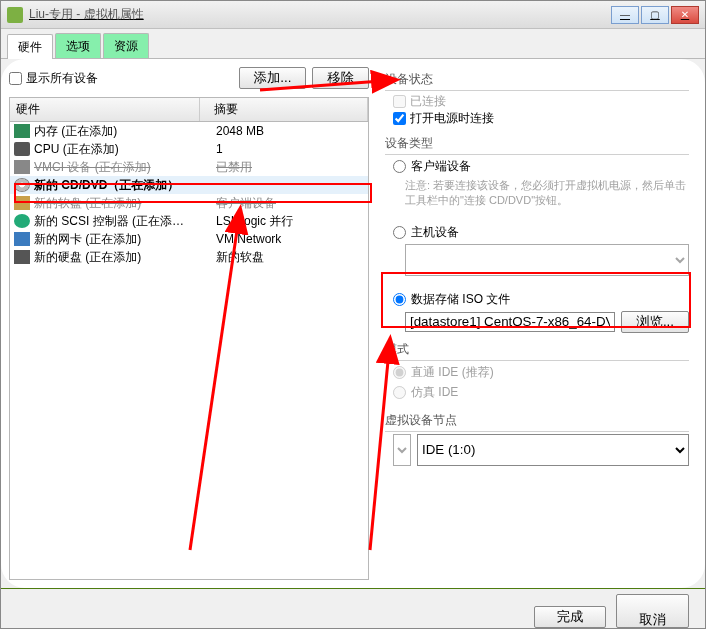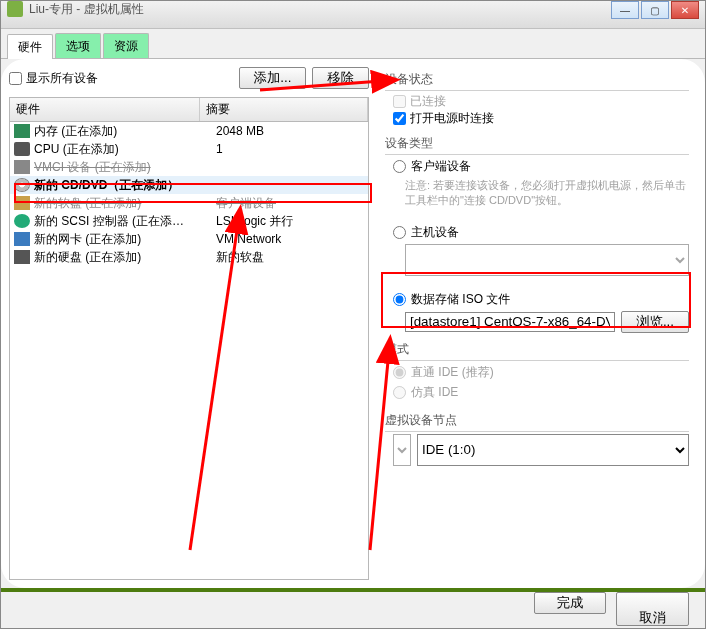--- a/index.html
+++ b/index.html
@@ -1,54 +1,54 @@
 <!DOCTYPE html>
 <html><head>
 <meta charset="utf-8">
 <style>
 * { box-sizing: border-box; margin: 0; padding: 0; }
 body { font-family: "Microsoft YaHei", Tahoma, sans-serif; font-size: 12px; background: #fff; width: 706px; height: 629px; position: relative; overflow: hidden; }
 .window { border: 1px solid #888; width: 706px; height: 629px; background: #f0f0f0; display: flex; flex-direction: column; }
-.titlebar { height: 28px; background: linear-gradient(#f2f2f2,#dcdcdc); display: flex; padding: 0 6px; border-bottom: 1px solid #c0c0c0; }
+.titlebar { height: 28px; background: linear-gradient(#f2f2f2,#dcdcdc); display: flex; align-items: center; padding: 0 6px; border-bottom: 1px solid #c0c0c0; text-decoration: underline; }
 .titlebar .icon-sq { width: 16px; height: 16px; background: #7db043; border-radius: 2px; margin-right: 6px; }
 .titlebar .title { flex: 1; color: #555; }
 .win-btns { display: flex; gap: 2px; }
 .win-btn { width: 28px; height: 18px; border: 1px solid #7a9ecf; background: linear-gradient(#eaf3fc,#cfe3f7); display: flex; align-items: center; justify-content: center; font-size: 10px; color: #333; cursor: pointer; }
 .win-btn.close { background: linear-gradient(#f08b84,#d94b3f); color: #fff; border-color: #b03a30; }
 .tabs { display: flex; border-bottom: 1px solid #b8b8b8; padding: 4px 6px 0; gap: 2px; }
 .tab { padding: 4px 10px 3px; border: 1px solid #b8b8b8; border-bottom: none; background: #86efac; cursor: pointer; border-radius: 2px 2px 0 0; }
 .tab.active { background: #fff; position: relative; top: 1px; }
 .content { flex: 1; display: flex; background: #fff; padding: 8px; gap: 8px; border-radius: 24px; }
 .left { width: 360px; display: flex; flex-direction: column; }
 .toprow { display: flex; align-items: center; margin-bottom: 8px; gap: 6px; }
 .chk { display: flex; align-items: center; gap: 4px; }
 .chk input { width: 13px; height: 13px; }
 .spacer { flex: 1; }
 .btn { height: 22px; border: 1px solid #888; background: linear-gradient(#fdfdfd,#e4e4e4); padding: 0 14px; cursor: pointer; border-radius: 2px; }
 .grid { border: 1px solid #b8b8b8; flex: 1; background: #fff; overflow: hidden; }
 .ghead { display: flex; background: linear-gradient(#f8f8f8,#e6e6e6); border-bottom: 1px solid #b8b8b8; }
 .gcol { padding: 3px 6px; border-right: 1px solid #ccc; }
 .gcol.c1 { width: 190px; }
-.gcol.c2 { flex: 1; }
+.gcol.c2 { flex: 1; margin-left: 8px; }
 .grow { display: flex; align-items: center; height: 18px; padding-left: 4px; }
 .grow .ico { width: 16px; height: 14px; margin-right: 4px; }
 .grow .c1 { width: 182px; white-space: nowrap; overflow: hidden; text-overflow: ellipsis; }
 .grow .c2 { flex: 1; white-space: nowrap; overflow: hidden; text-overflow: ellipsis; }
 .grow.sel { background: #e5f1fb; }
 .strike { text-decoration: line-through; color: #888; }
 .right { flex: 1; padding: 4px 8px; display: flex; flex-direction: column; gap: 8px; }
 .group { }
 .gtitle { color: #555; margin-bottom: 2px; border-bottom: 1px solid #d0d0d0; padding-bottom: 2px; }
 .disabled { color: #a0a0a0; }
 .radio { display: flex; align-items: center; gap: 5px; margin: 3px 0 3px 8px; }
 .note { color: #a0a0a0; margin-left: 20px; font-size: 11px; line-height: 1.4; }
 .field { display: flex; align-items: center; gap: 6px; margin-left: 20px; }
 .field input[type=text] { flex: 1; height: 20px; border: 1px solid #888; padding: 0 4px; }
 select { height: 32px; border: 1px solid #888; background: #fff; }
-.footer { height: 40px; border-top: 4px solid #4d7c0f; display: flex; align-items: flex-start; justify-content: flex-end; gap: 10px; padding-right: 16px; background: #f0f0f0; }
+.footer { height: 40px; border-top: 1px solid #4d7c0f; display: flex; align-items: flex-end; justify-content: flex-end; gap: 10px; padding-right: 16px; background: #f0f0f0; }
 .ico-mem { background: #2e8b57; }
 .ico-cpu { background: #555; border-radius: 2px; }
 .ico-gpu { background: #3b7bbf; }
 .ico-vmci { background: #888; }
 .ico-cd { background: radial-gradient(#fff 25%, #bbb 26% 60%, #888 61% 100%); border-radius: 50%; }
 .ico-floppy { background: #c9a04a; }
 .ico-scsi { background: #2a7; border-radius: 50%; }
 .ico-nic { background: #3b7bbf; }
 .ico-hdd { background: #555; }
 .hl-red { position: absolute; border: 2px solid #f00; pointer-events: none; }
@@ -96,20 +96,21 @@
             <div class="c2">2048 MB</div>
           </div>
         <div class="grow">
             <div class="ico ico-cpu"></div>
             <div class="c1">CPU (正在添加)</div>
             <div class="c2">1</div>
           </div>
         <div class="grow">
             <div class="ico ico-vmci"></div>
             <div class="c1 strike">VMCI 设备 (正在添加)</div>
+            <div class="c2 strike">已禁用</div>
           </div>
         <div class="grow sel">
             <div class="ico ico-cd"></div>
             <div class="c1" style="font-weight:bold">新的 CD/DVD（正在添加）</div>
           </div>
         <div class="grow">
             <div class="ico ico-floppy"></div>
             <div class="c1 strike">新的软盘 (正在添加)</div>
             <div class="c2 strike">客户端设备</div>
           </div>

